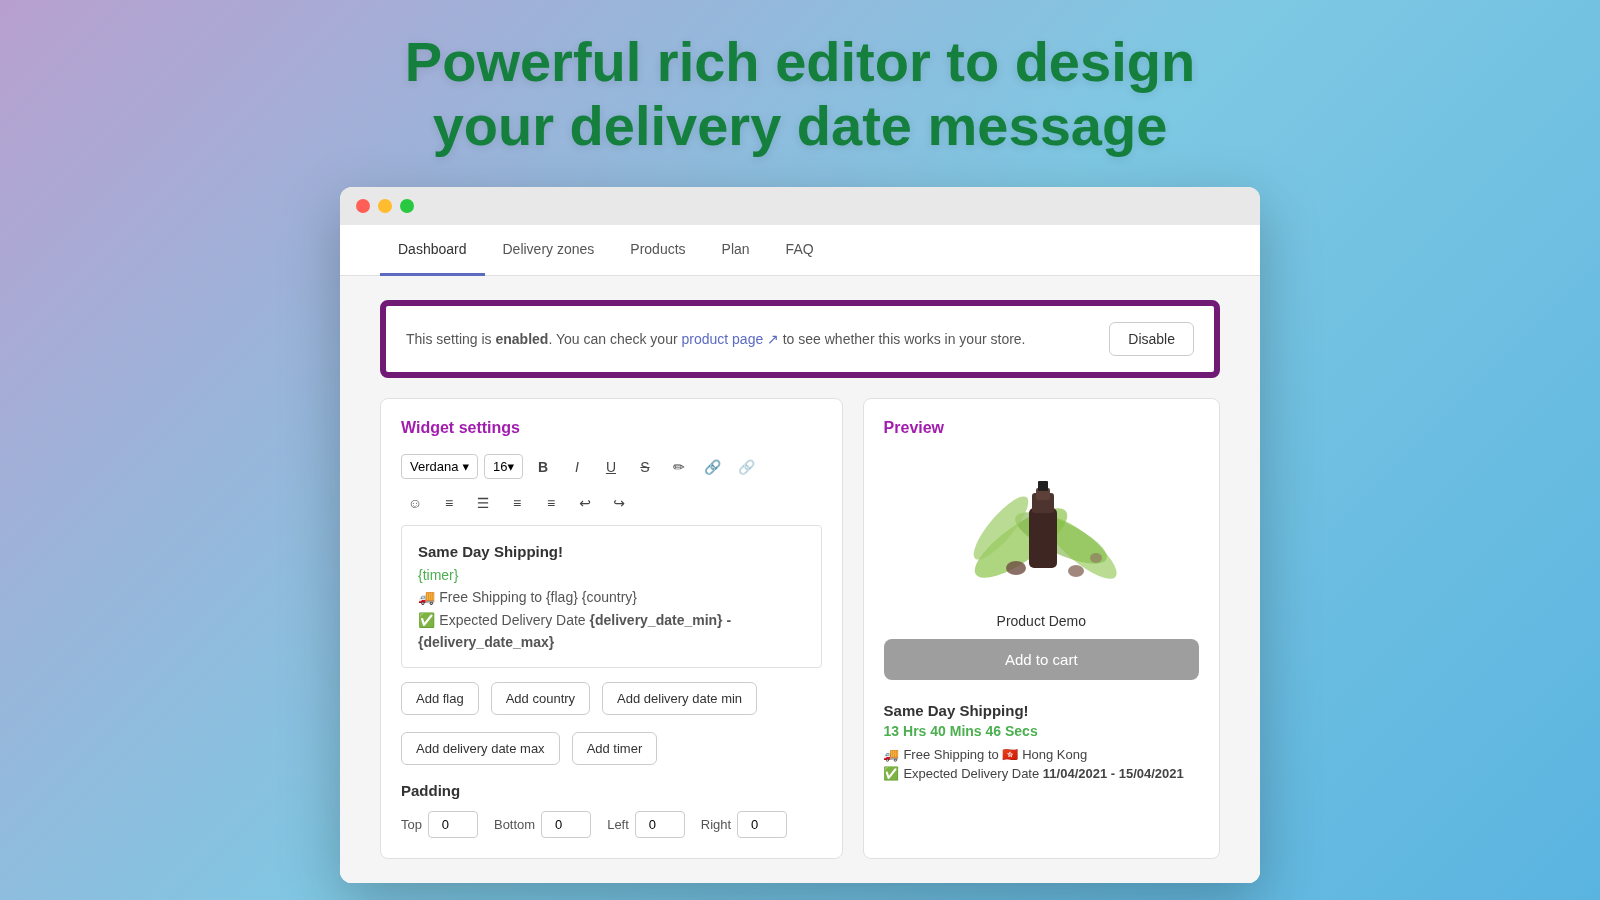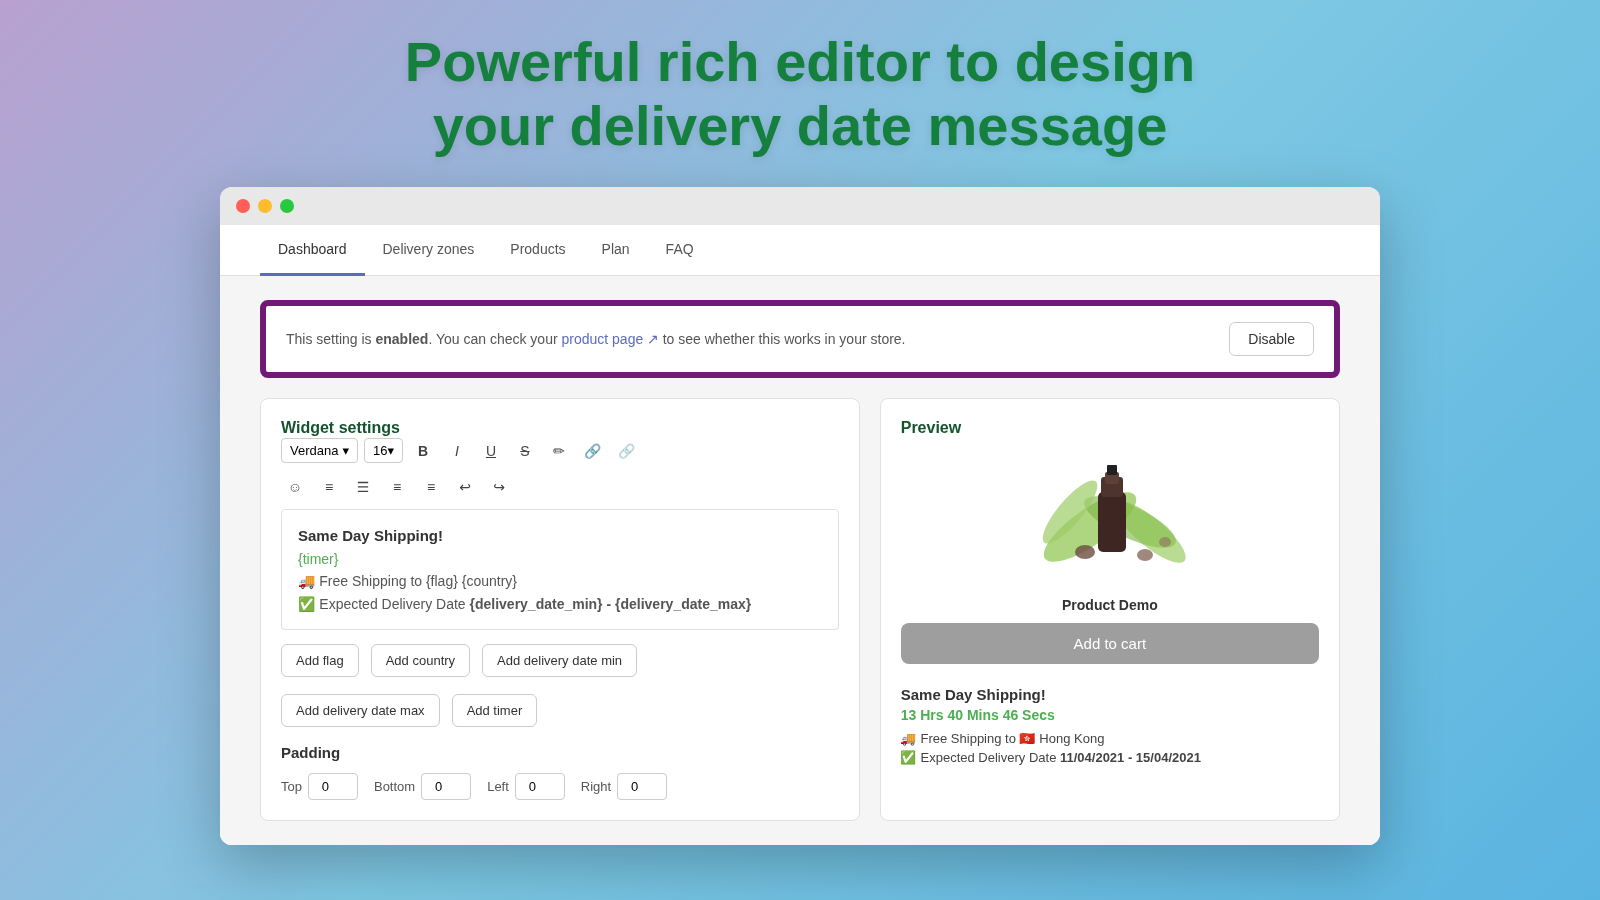--- a/index.html
+++ b/index.html
@@ -18,21 +18,21 @@
     .hero-title {
       color: #15803d;
       font-size: 56px;
       font-weight: 800;
       text-align: center;
       line-height: 1.15;
       margin-bottom: 28px;
       text-shadow: 0 2px 8px rgba(0,0,0,0.1);
     }
     .browser-window {
-      width: 1160px;
+      width: 920px;
       background: #f0f0f0;
       border-radius: 12px;
       box-shadow: 0 20px 60px rgba(0,0,0,0.25);
       overflow: hidden;
     }
     .browser-chrome {
       background: #e8e8e8;
       padding: 12px 16px;
       display: flex;
       align-items: center;
@@ -108,21 +108,22 @@
     .preview-panel {
       background: white;
       border-radius: 8px;
       border: 1px solid #e0e0e0;
       padding: 20px;
       flex: 0.9;
     }
     .panel-title {
       font-size: 16px;
       font-weight: 600;
-      color: #14532d;
+      color: #a21caf;
+      margin-bottom: 16px;
     }
     .toolbar-row {
       display: flex;
       align-items: center;
       gap: 6px;
       margin-bottom: 8px;
     }
     .font-select {
       display: flex;
       align-items: center;
@@ -226,21 +227,21 @@
     }
     
     .product-image-area {
       display: flex;
       justify-content: center;
       align-items: center;
       margin-bottom: 10px;
     }
     .product-name {
       text-align: center;
-      font-weight: 700;
+      font-weight: 400;
       font-size: 14px;
       color: #333;
       margin-bottom: 10px;
     }
     .add-to-cart-btn {
       width: 100%;
       background: #9e9e9e;
       color: white;
       border: none;
       border-radius: 8px;

